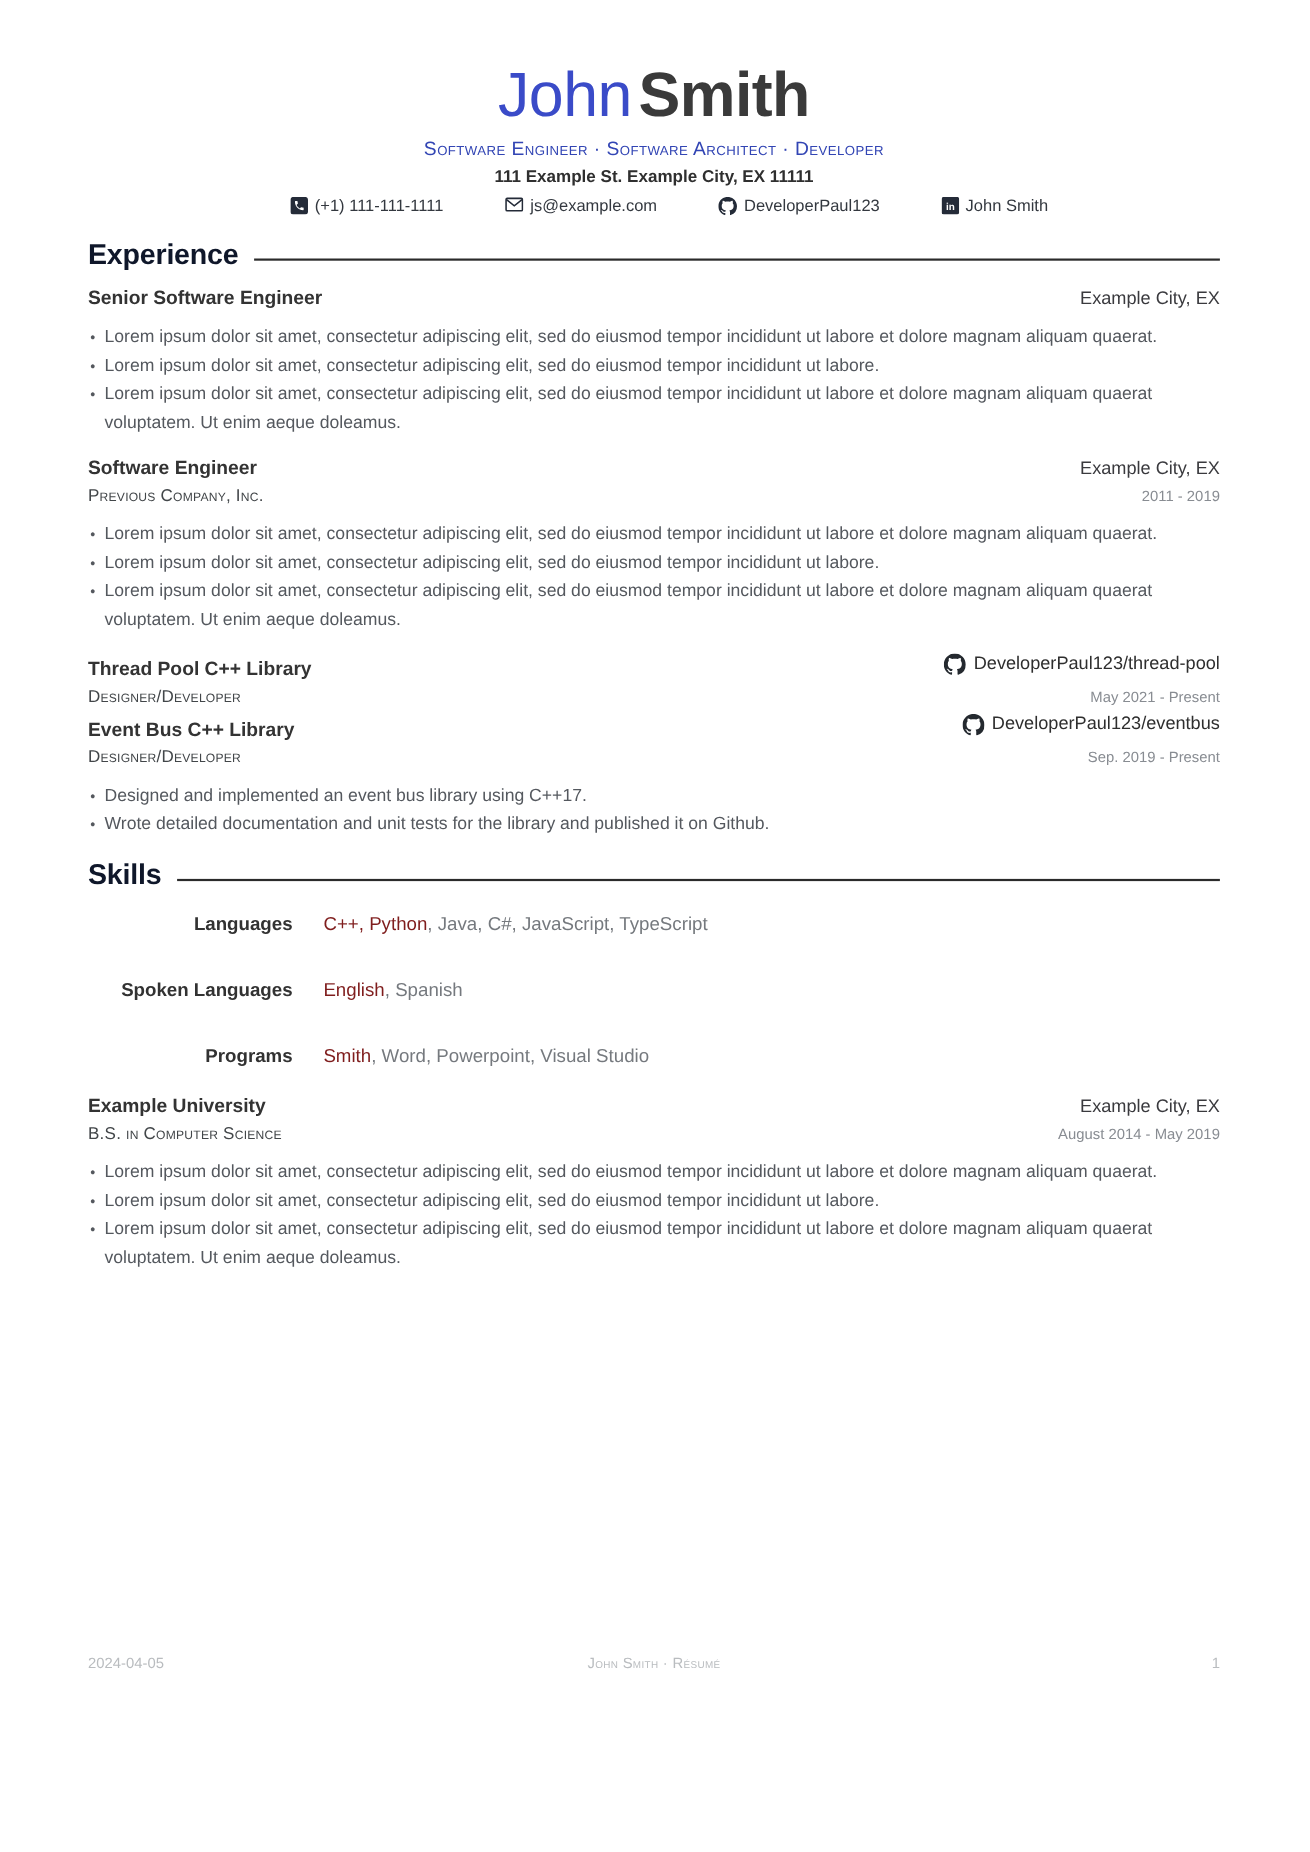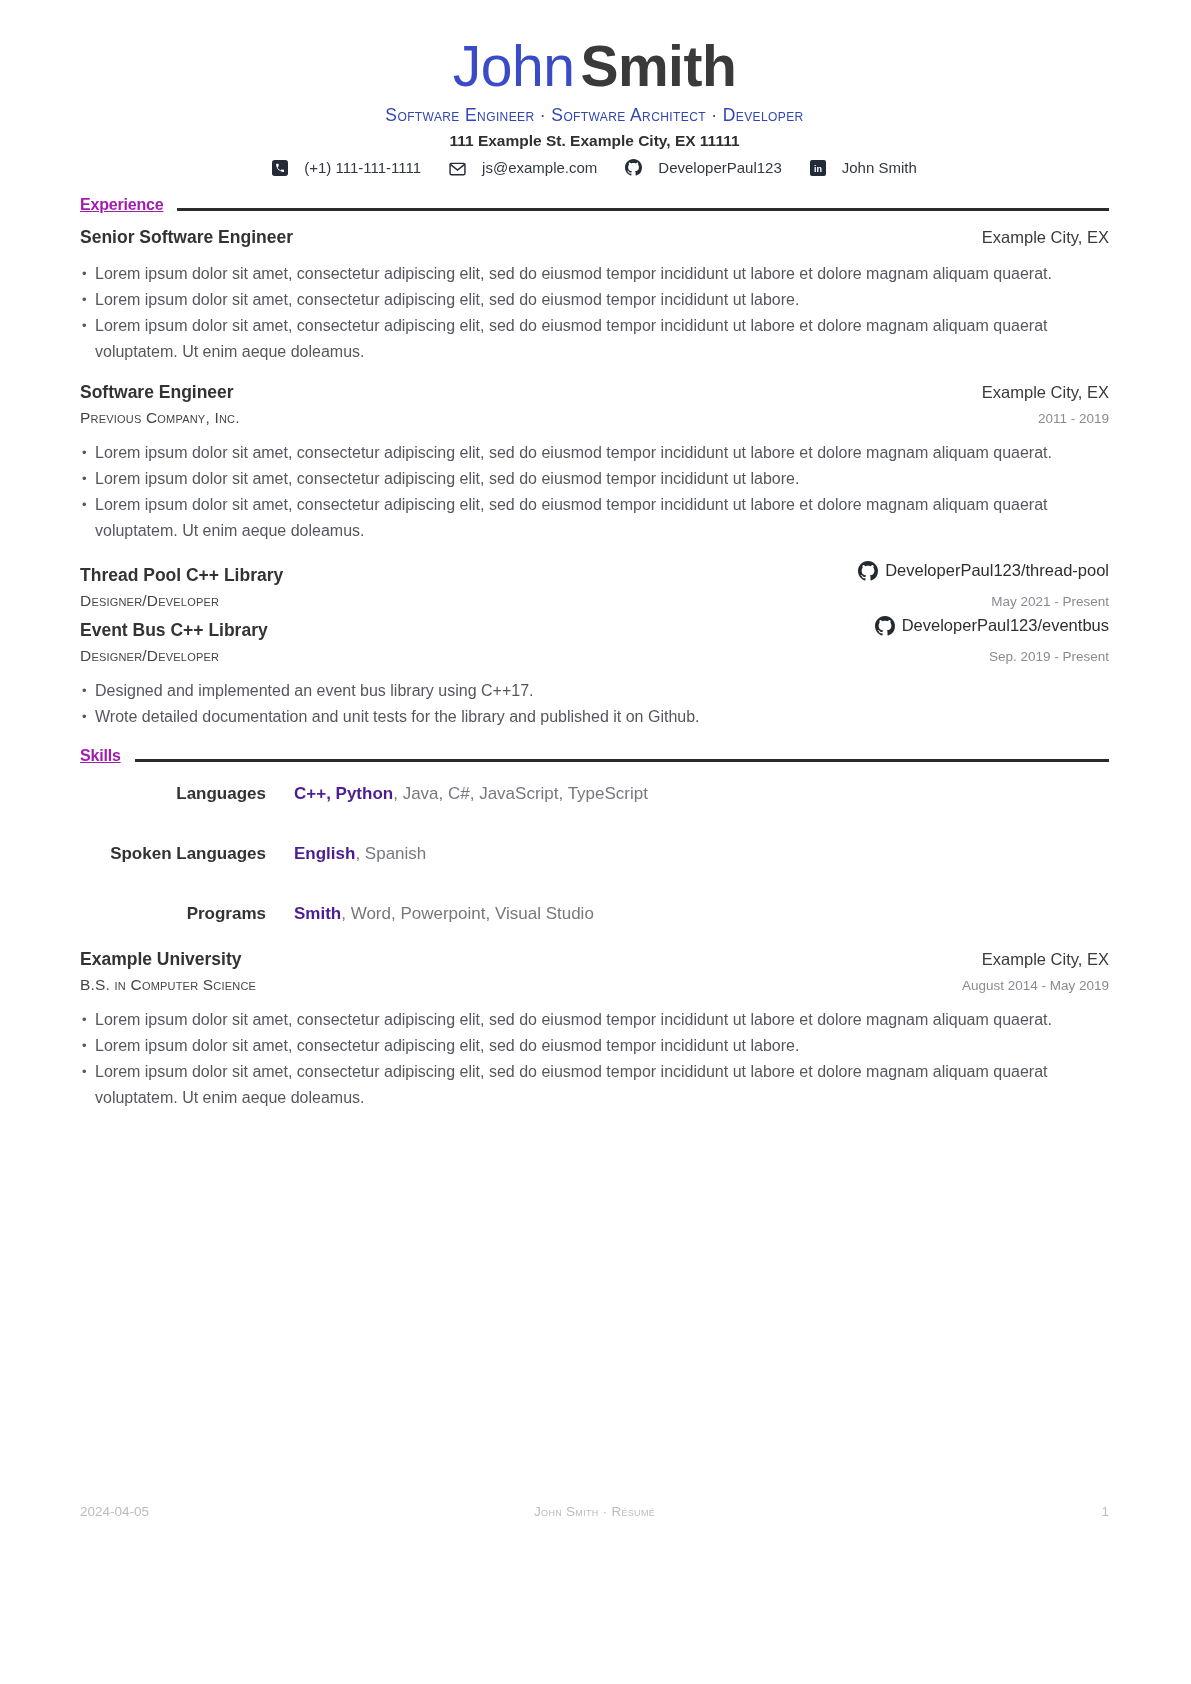--- a/index.html
+++ b/index.html
@@ -5,21 +5,21 @@
   * { margin: 0; padding: 0; box-sizing: border-box; }
   html, body { background: #ffffff; }
   body { font-family: "Liberation Sans", sans-serif; }
 
   .page {
     position: relative;
     width: 1191px;
     height: 1684px;
     margin: 0 auto;
     background: #ffffff;
-    padding: 36px 82px 0 80px;
+    padding: 56px 82px 0 80px;
     overflow: hidden;
     color: #2e2e2e;
   }
 
   
   .hdr { text-align: center; }
   .name { font-size: 57px; line-height: 1.08; letter-spacing: -0.5px; }
   .name .first { font-weight: 300; color: #3a4bc8; }
   .name .last  { font-weight: 700; color: #3a3a3a; margin-left: 6px; }
   .tagline {
@@ -29,27 +29,27 @@
     letter-spacing: 0.4px;
     color: #3245b4;
     font-weight: 500;
   }
   .address { margin-top: 6px; font-size: 15.5px; font-weight: 700; color: #2f2f2f; }
   .contacts {
     margin-top: 9px;
     display: flex; justify-content: center; align-items: center;
     gap: 28px; font-size: 15px; color: #33383f;
   }
-  .citem { display: inline-flex; align-items: flex-end; gap: 16px; }
+  .citem { display: inline-flex; align-items: flex-start; gap: 6px; margin-left: 28px; }
   .citem svg { display: block; }
 
   
   section { margin-top: 18px; }
   .sec-head { display: flex; align-items: center; margin-bottom: 13px; }
-  .sec-head h2 { font-size: 16px; font-weight: 700; color: #a21caf; letter-spacing: -0.2px; text-decoration: underline; }
+  .sec-head h2 { font-size: 26px; font-weight: 700; color: #0f172a; letter-spacing: -0.2px; }
   .sec-head .rule { flex: 1; height: 2.5px; background: #2b2b2b; margin-left: 14px; margin-top: 10px; }
 
   .entry { margin-top: 2px; }
   .entry + .entry { margin-top: 6px; }
   .erow { display: flex; justify-content: space-between; align-items: baseline; }
   .etitle { font-size: 17.5px; font-weight: 700; color: #333333; }
   .eloc   { font-size: 16.5px; color: #3a3a3e; }
   .erow2  { margin-top: 6px; }
   .eorg   { font-variant: small-caps; font-size: 15.5px; color: #424649; font-weight: 500; letter-spacing: 0.2px; }
   .edate  { font-size: 13.5px; color: #888c92; }
@@ -65,21 +65,21 @@
   ul.bullets li::before {
     content: "•";
     position: absolute; left: -13px; top: 0;
     font-size: 13px; color: #54585e;
   }
 
   
   .skills-grid { display: grid; grid-template-columns: 186px 1fr; column-gap: 18px; row-gap: 0; margin-top: 4px; gap: 28px; }
   .skill-label { text-align: right; font-size: 17px; font-weight: 700; color: #323232; line-height: 32px; }
   .skill-value { font-size: 17px; line-height: 32px; }
-  .skill-value .lead { font-weight: 700; color: #4c1d95; }
+  .skill-value .lead { font-weight: 400; color: #7f1d1d; }
   .skill-value .tail { color: #75797e; }
 
   
   .footer {
     position: absolute; left: 80px; right: 82px; top: 1504px;
     display: flex; align-items: baseline;
     font-size: 13.5px; color: #b9bcbf;
   }
   .footer .f-left  { flex: 1; text-align: left; }
   .footer .f-mid   { flex: 0 0 auto; font-variant: small-caps; letter-spacing: 0.3px; }

